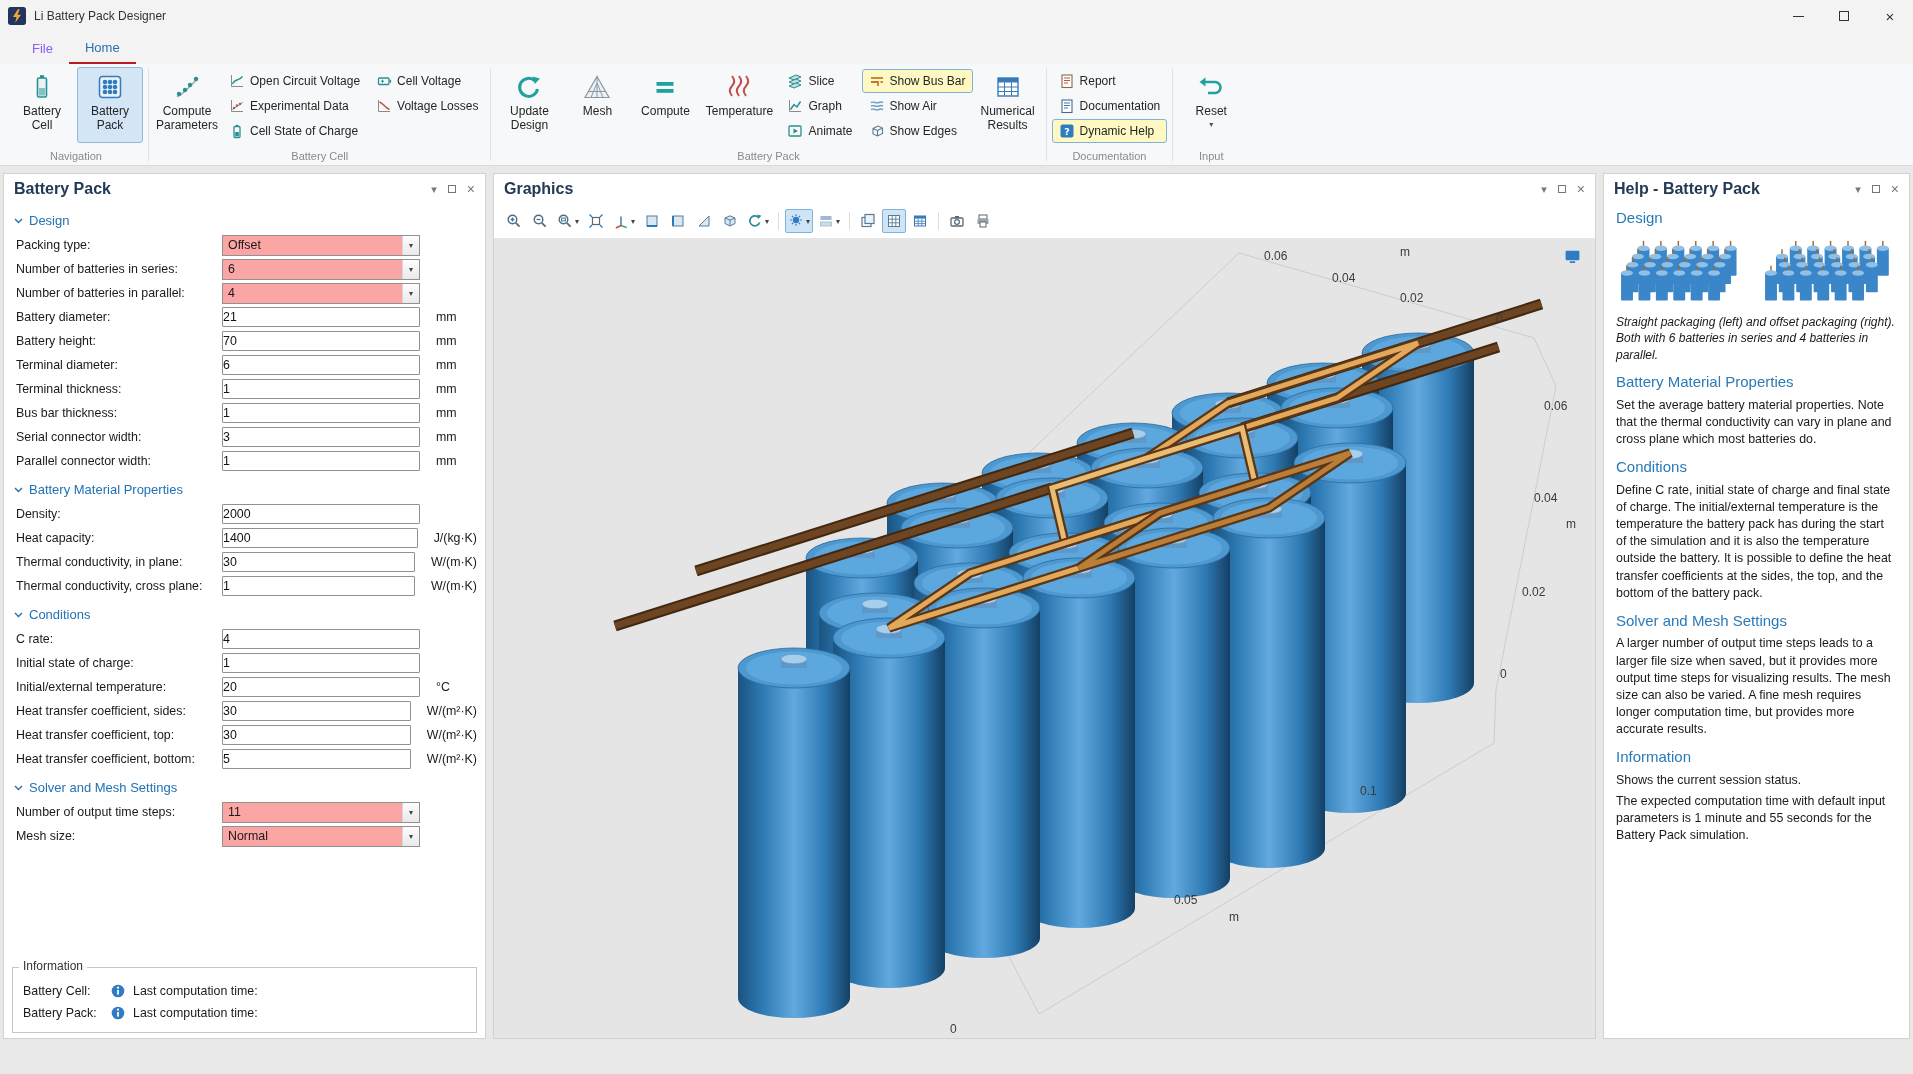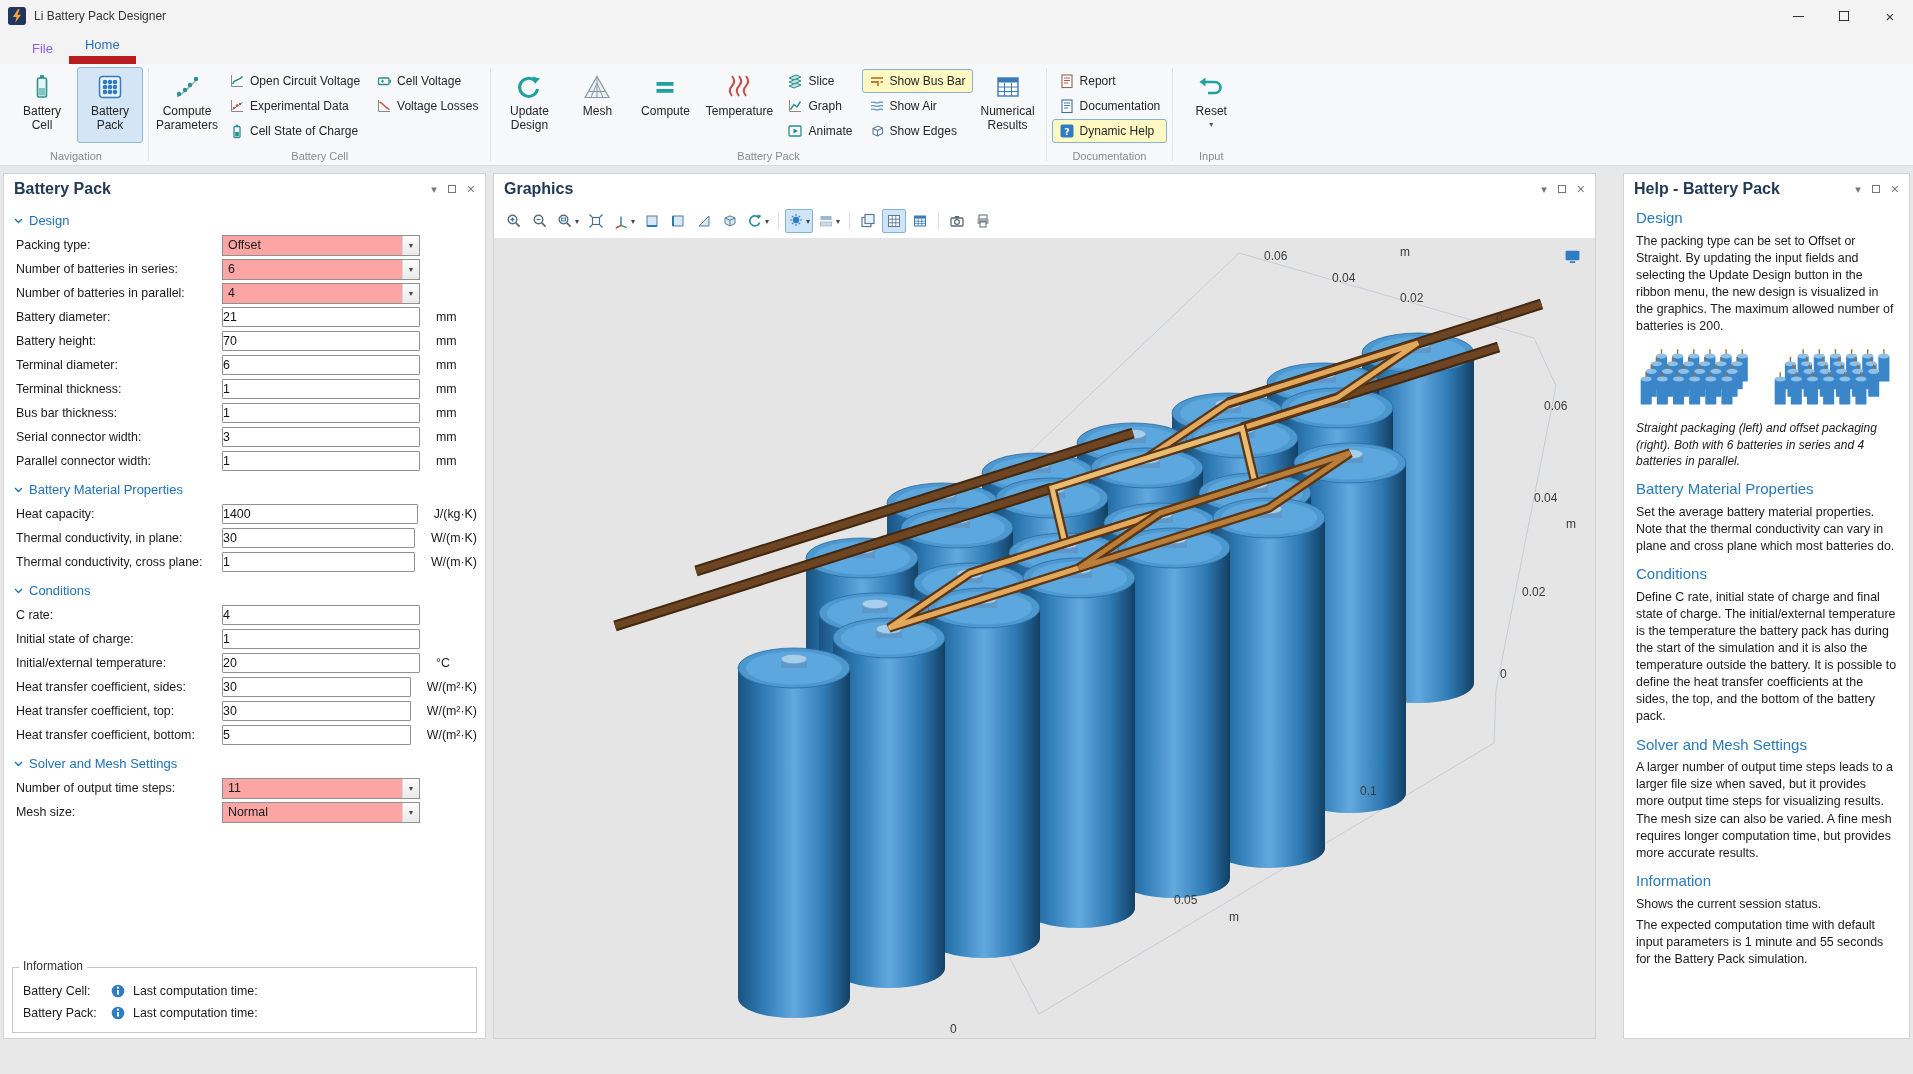--- a/index.html
+++ b/index.html
@@ -12,21 +12,21 @@
   .app-title { font-size:12px; color:#333; }
   .win-controls { margin-left:auto; display:flex; height:100%; }
   .win-btn { width:46px; height:100%; display:flex; align-items:center; justify-content:center; color:#333; }
   .gmin { width:11px; height:1px; background:#333; display:inline-block; }
   .gmax { width:10px; height:10px; border:1px solid #333; display:inline-block; }
   .gclose { font-size:15px; line-height:1; }
 
   
   .menubar { height:32px; background:#f3f3f3; display:flex; align-items:stretch; padding-left:16px; }
   .menu-item { padding:0 16px; font-size:13px; color:#8b5cf6; display:flex; align-items:center; }
-  .menu-item.active { color:#2b6fb0; border-bottom:8px solid #b91c1c; }
+  .menu-item.active { color:#2b6fb0; border-bottom:2px solid #b91c1c; }
 
   
   .ribbon { height:102px; background:#f7f8f9; border-bottom:1px solid #d9dadb; display:flex; align-items:stretch; padding:0 4px; }
   .rgroup { display:flex; flex-direction:column; }
   .rbody { flex:1; display:flex; align-items:flex-start; padding:3px 5px 0; gap:2px; }
   .rlabel { text-align:center; font-size:11px; color:#8a8a8a; padding:1px 0 3px; }
   .rsep { width:1px; background:#e2e3e4; margin:4px 0; }
   .big-btn { width:66px; min-height:76px; display:flex; flex-direction:column; align-items:center; padding:5px 2px 2px; border:1px solid transparent; border-radius:3px; font-size:12px; color:#262626; text-align:center; line-height:1.15; }
   .big-btn .bicon { width:28px; height:28px; margin-bottom:4px; flex-shrink:0; }
   .big-btn.selected { background:#d4e6f6; border-color:#8fb8dd; }
@@ -34,21 +34,21 @@
   .rcol { display:flex; flex-direction:column; gap:1px; padding-top:2px; }
   .small-btn { display:flex; align-items:center; gap:5px; height:24px; padding:0 6px; font-size:12px; color:#262626; border:1px solid transparent; border-radius:3px; white-space:nowrap; }
   .small-btn .sicon { width:16px; height:16px; flex-shrink:0; }
   .small-btn.selected { background:#fef9c3; border-color:#85b1d9; }
 
   
   .workspace { position:absolute; top:166px; left:0; right:0; bottom:0; background:#e8e8e8; }
   .panel { position:absolute; top:7px; height:866px; background:#fff; border:1px solid #d2d2d2; }
   #left-panel { left:3px; width:483px; }
   #graphics-panel { left:493px; width:1103px; display:flex; flex-direction:column; }
-  #help-panel { left:1603px; right:3px; overflow:hidden;margin-left:20px; }
+  #help-panel { left:1603px; right:3px; overflow:hidden; }
   .panel-header { height:30px; display:flex; align-items:center; padding:0 10px; flex-shrink:0; }
   .panel-title { font-size:16px; font-weight:600; color:#223a55; }
   .ph-icons { margin-left:auto; display:flex; align-items:center; gap:11px; color:#777; }
   .ph-i { font-size:11px; line-height:1; }
   .ph-i.box { width:8px; height:8px; border:1px solid #777; }
   .ph-i.x { font-size:14px; }
 
   
   .section-hd { display:flex; align-items:center; gap:6px; color:#2272b4; font-size:13px; padding:9px 10px 5px; }
   .frow { display:flex; align-items:center; height:24px; padding:0 8px 0 12px; }
@@ -423,20 +423,25 @@
         <div class="frow">
           <span class="flabel">Parallel connector width:</span>
           <input class="finput" value="1" style="">
           <span class="funit">mm</span>
         </div>
         <div class="section-hd">
           <svg width="9" height="9" viewBox="0 0 9 9">
             <path d="M1 3 L4.5 6.5 L8 3" fill="none" stroke="#2272b4" stroke-width="1.4"></path>
           </svg>
           <span>Battery Material Properties</span>
+        </div>
+        <div class="frow">
+          <span class="flabel">Density:</span>
+          <input class="finput" value="2000" style="">
+          <span class="funit"></span>
         </div>
         <div class="frow">
           <span class="flabel">Heat capacity:</span>
           <input class="finput" value="1400" style="">
           <span class="funit">J/(kg·K)</span>
         </div>
         <div class="frow">
           <span class="flabel">Thermal conductivity, in plane:</span>
           <input class="finput" value="30" style="">
           <span class="funit">W/(m·K)</span>
@@ -840,21 +845,20 @@
     <div class="panel-header">
       <span class="panel-title">Help - Battery Pack</span>
       <span class="ph-icons">
         <span class="ph-i">▾</span>
         <span class="ph-i box"></span>
         <span class="ph-i x">×</span>
       </span>
     </div>
     <div class="help-body">
       <div class="help-h">Design</div>
-      <div class="help-p">The packing type can be set to Offset or Straight.  By updating the input fields and selecting the Update Design button in the ribbon menu, the new design is visualized in the graphics. The maximum allowed number of batteries is 200.</div>
       <div class="help-figs">
         <span class="fig"><svg viewBox="0 0 150 80" width="100%" height="100%">
               <line x1="125" y1="5" x2="125" y2="13" stroke="#a06a30" stroke-width="1.6"></line>
               <rect x="118.5" y="13" width="13" height="30" rx="1" fill="#3b86c8"></rect>
               <ellipse cx="125" cy="13" rx="6.5" ry="3" fill="#8ec0e8"></ellipse>
               <line x1="106" y1="5" x2="106" y2="13" stroke="#a06a30" stroke-width="1.6"></line>
               <rect x="99.5" y="13" width="13" height="30" rx="1" fill="#3b86c8"></rect>
               <ellipse cx="106" cy="13" rx="6.5" ry="3" fill="#8ec0e8"></ellipse>
               <line x1="87" y1="5" x2="87" y2="13" stroke="#a06a30" stroke-width="1.6"></line>
               <rect x="80.5" y="13" width="13" height="30" rx="1" fill="#3b86c8"></rect>

